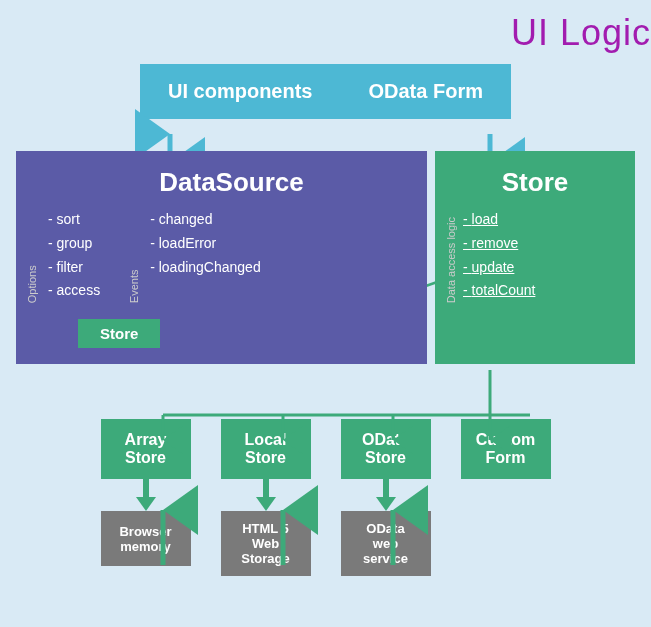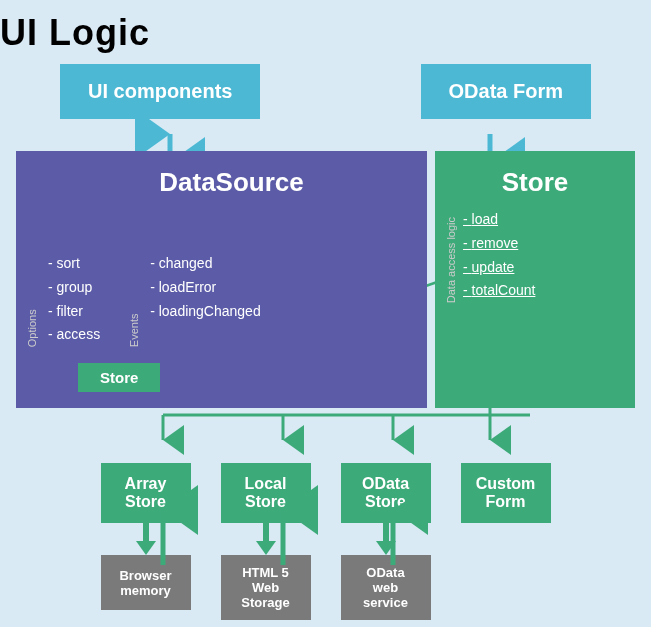--- a/index.html
+++ b/index.html
@@ -7,32 +7,32 @@
       width: 651px;
       height: 627px;
       background: #d9eaf5;
       font-family: Arial, sans-serif;
       overflow: hidden;
       position: relative;
     }
 
     
     .title {
-      text-align: left;
+      text-align: right;
       font-size: 36px;
-      color: #000000;
-      font-weight: bold;
+      color: #a21caf;
+      font-weight: normal;
       padding-top: 12px;
       letter-spacing: 1px;
     }
 
     
     .top-row {
       display: flex;
-      justify-content: space-between;
+      justify-content: center;
       padding: 0 60px;
       margin-top: 10px;
     }
     .top-box {
       background: #4db8d4;
       color: white;
       font-size: 20px;
       font-weight: bold;
       padding: 16px 28px;
       min-width: 150px;
@@ -80,21 +80,20 @@
       top: 0;
       height: 100%;
       display: flex;
       align-items: center;
     }
     .ds-items {
       list-style: none;
       font-size: 14px;
       color: white;
       line-height: 1.7;
-      margin-top: 44px;
     }
     .ds-items li::before {
       content: "- ";
     }
 
     
     .store-inner-btn {
       background: #3daa7a;
       color: white;
       font-size: 15px;

